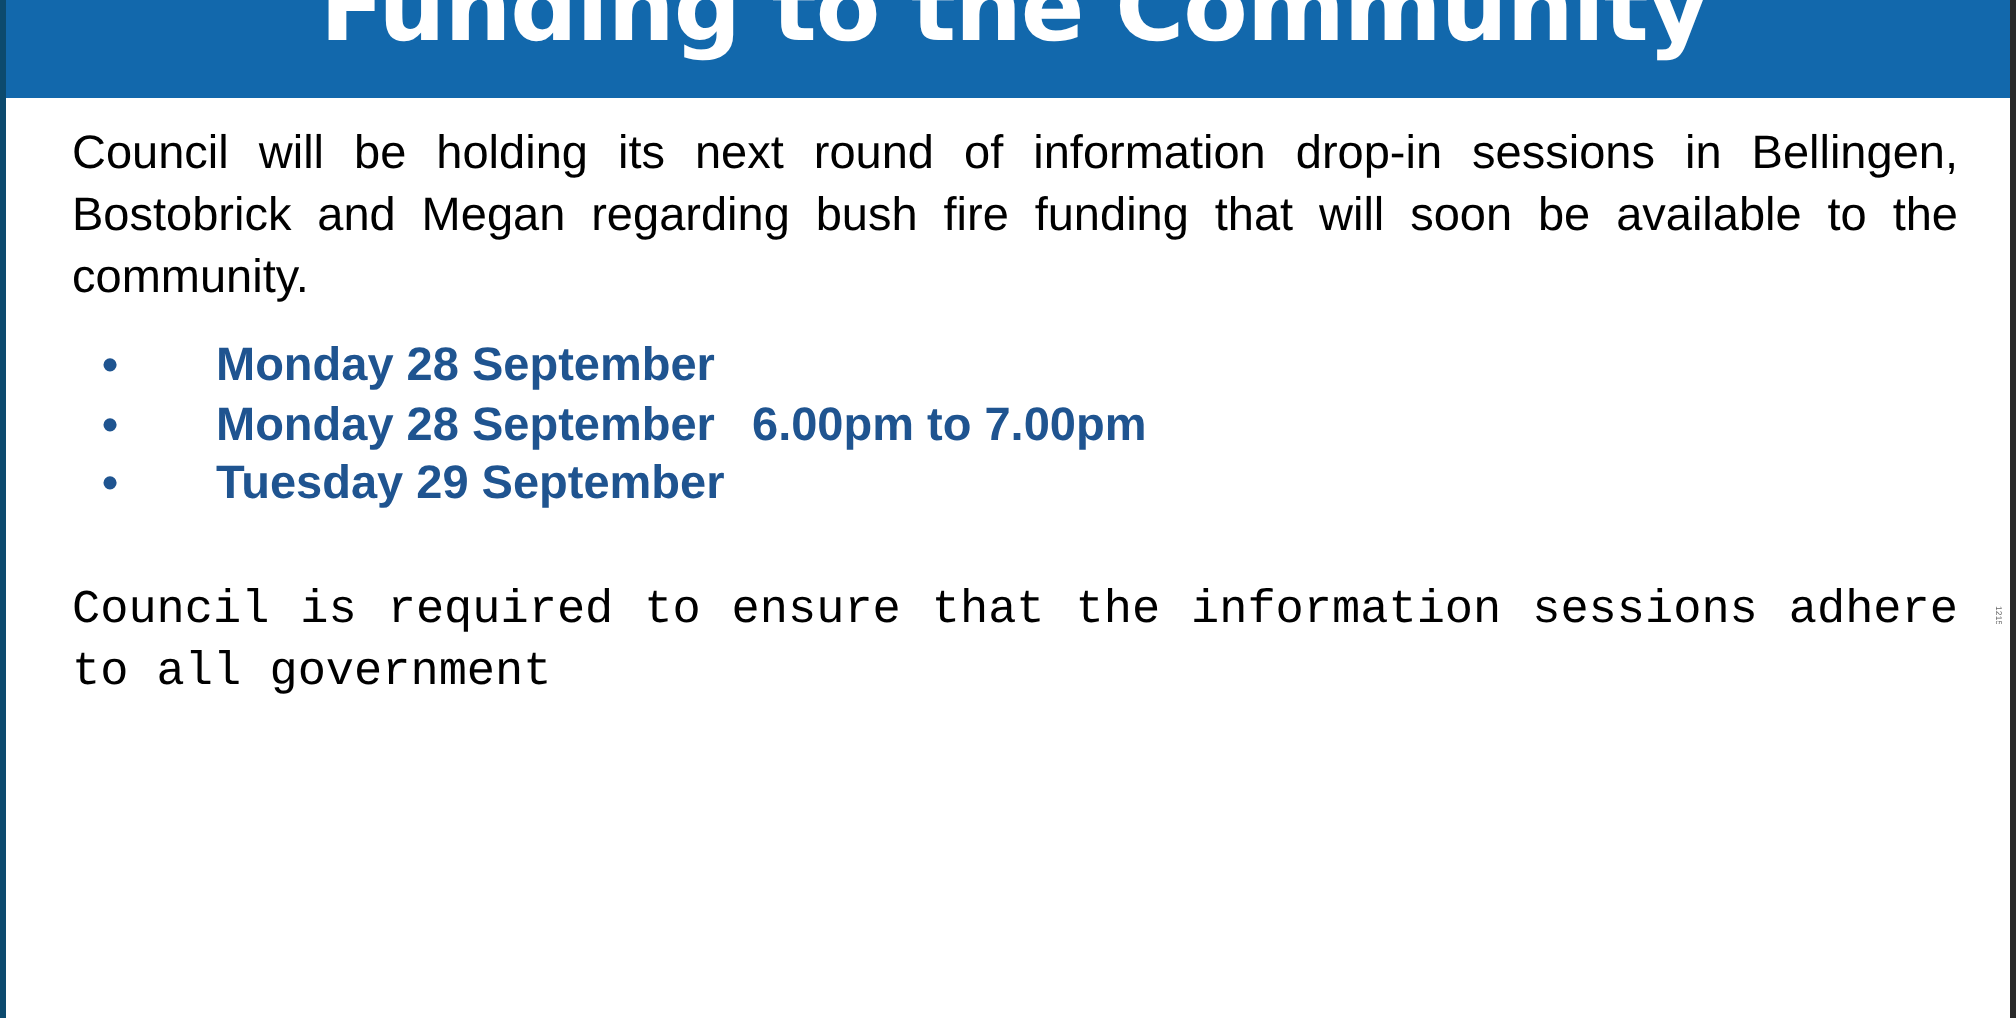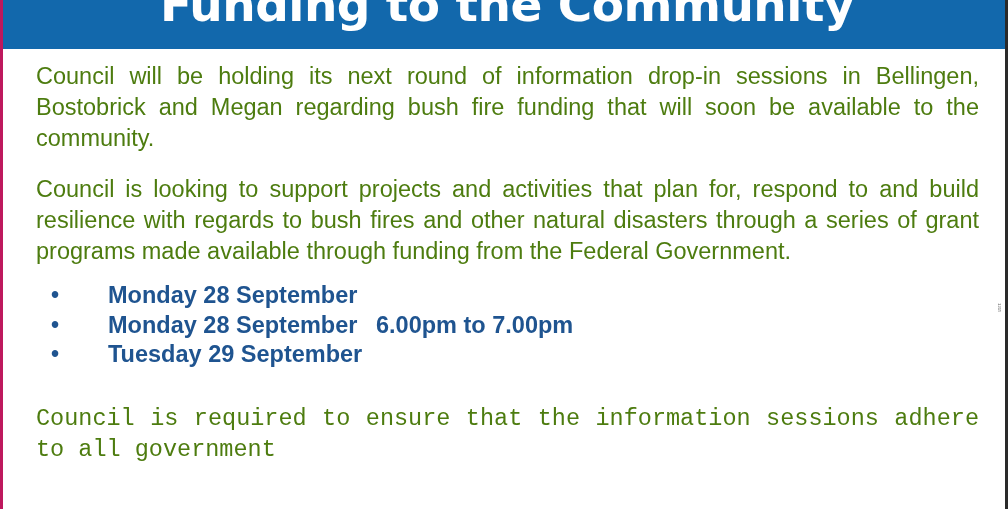--- a/index.html
+++ b/index.html
@@ -10,21 +10,21 @@
   body {
     font-family: "Liberation Sans", sans-serif;
   }
   #page {
     position: relative;
     width: 1008px;
     height: 509px;
     overflow: hidden;
     background: #ffffff;
     box-sizing: border-box;
-    border-left: 3px solid #be185d;
+    border-left: 3px solid #0c4a6e;
     border-right: 3px solid #2a2a2a;
   }
 
   
   .banner {
     position: absolute;
     left: 0;
     top: 0;
     width: 1008px;
     height: 49px;
@@ -51,21 +51,21 @@
     position: absolute;
     left: 0;
     top: 49px;
     width: 1008px;
     padding: 0 32px 0 33px;
     box-sizing: border-box;
   }
   p.para {
     margin: 0;
     padding: 0;
-    color: #4d7c0f;
+    color: #000000;
     font-size: 23.5px;
     line-height: 31px;
     text-align: justify;
     text-justify: inter-word;
     font-family: "Liberation Sans", sans-serif;
   }
   p.para.p1 { margin-top: 12px; }
   p.para.p2 { margin-top: 20px; }
   p.para.p3 { margin-top: 20px; }
   p.para.p4 { margin-top: 33px; font-family: Liberation Mono, monospace; }
@@ -130,21 +130,20 @@
 <div id="page">
 
   <div class="banner">
     <div class="banner-title">Funding to the Community</div>
   </div>
 
   <div class="body-wrap">
 
     <p class="para p1">Council will be holding its next round of information drop-in sessions in Bellingen, Bostobrick and Megan regarding bush fire funding that will soon be available to the community.</p>
 
-    <p class="para p2">Council is looking to support projects and activities that plan for, respond to and build resilience with regards to bush fires and other natural disasters through a series of grant programs made available through funding from the Federal Government.</p>
 
 
     <div class="sessions">
 
       <div class="session-row">
         <span class="session-bullet">•</span>
         <span class="session-date">Monday 28 September</span>
       </div>
 
       <div class="session-row">

